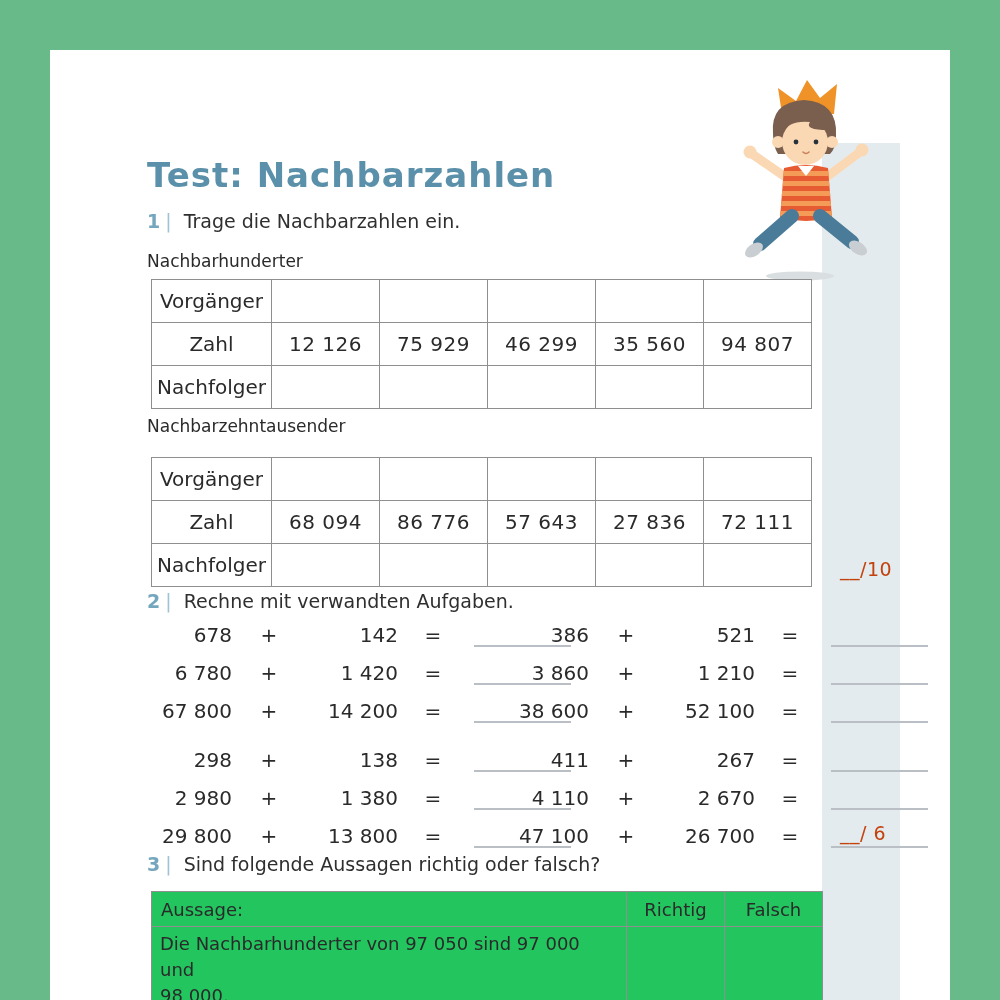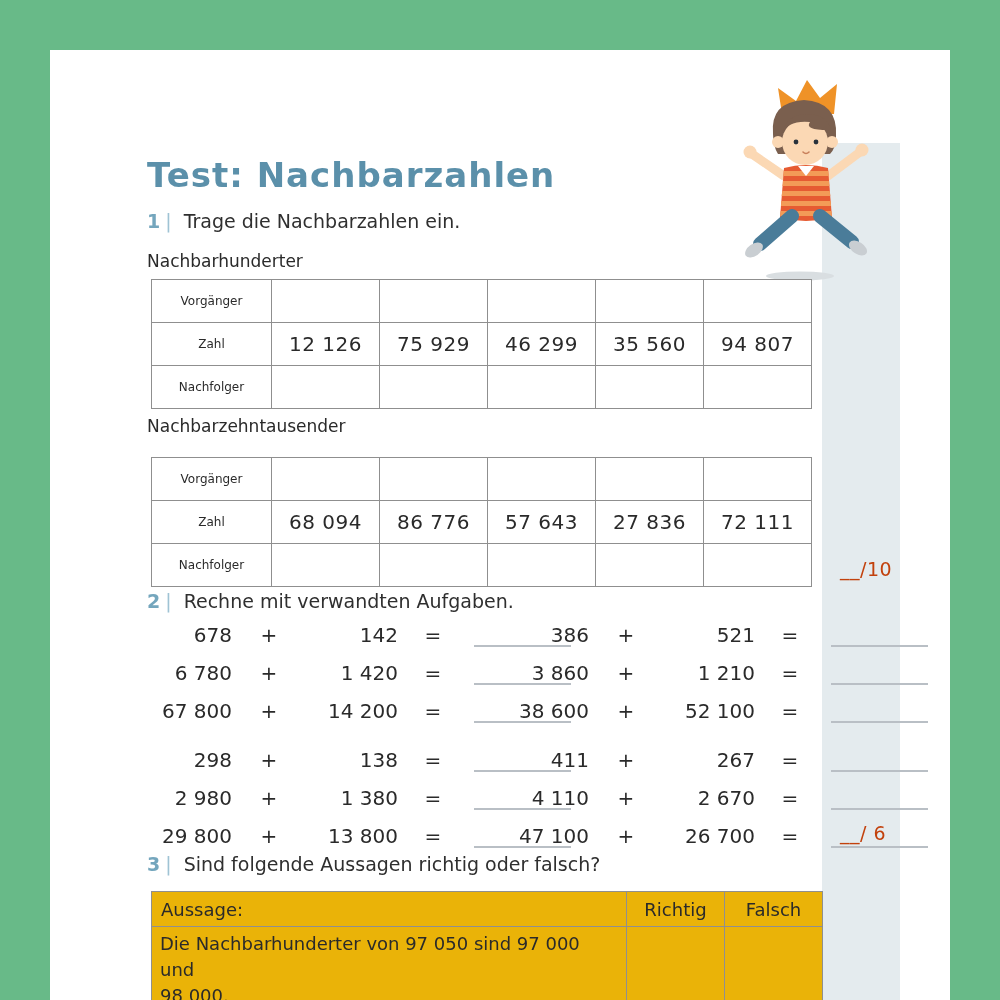--- a/index.html
+++ b/index.html
@@ -9,32 +9,32 @@
   .sidebar{position:absolute;left:772px;top:93px;width:78px;height:857px;background:#e4ebee;z-index:1;}
   .boy{position:absolute;left:690px;top:22px;width:135px;height:210px;z-index:2;}
   .content{position:absolute;left:4px;top:0;width:900px;height:950px;z-index:3;}
   .title{position:absolute;left:93px;top:105px;font-size:34px;font-weight:bold;color:#5b90aa;letter-spacing:1px;}
   .taskline{position:absolute;font-size:19px;color:#2f2f2f;white-space:nowrap;}
   .tasknum{color:#74a6bd;font-weight:bold;margin-right:5px;}
   .taskbar{color:#9fc3d4;margin-right:12px;font-weight:normal;}
   .caption{position:absolute;font-size:17px;color:#2a2a2a;}
   table.nb{position:absolute;border-collapse:collapse;table-layout:fixed;}
   table.nb td{border:1px solid #8f8f8f;height:40px;text-align:center;vertical-align:middle;color:#2a2a2a;background:#fff;}
-  td.rowlabel{font-size:12px;width:117px;}
+  td.rowlabel{font-size:20px;width:117px;}
   td.numcell{font-size:20px;width:105px;letter-spacing:0.5px;}
   .eqblock{position:absolute;}
   .eq{display:flex;align-items:flex-end;height:26px;margin-bottom:12px;font-size:20px;color:#2a2a2a;white-space:pre;gap:25px;}
   .eq .a{width:85px;text-align:right;}
   .eq .plus{width:24px;text-align:center;}
   .eq .b{width:92px;text-align:right;}
   .eq .equals{width:20px;text-align:center;}
   .eq .blank{width:97px;border-bottom:2px solid #b9bfc5;height:22px;margin-left:6px;}
   .score{position:absolute;font-size:19px;color:#c2410c;z-index:4;letter-spacing:0.5px;}
   table.st{position:absolute;border-collapse:collapse;table-layout:fixed;background:#fff;}
-  table.st td{border:1px solid #8f8f8f;color:#2a2a2a;vertical-align:middle;background:#eab308;}
+  table.st td{border:1px solid #8f8f8f;color:#2a2a2a;vertical-align:middle;background:#22c55e;}
   td.st-head{font-size:18px;height:32px;text-align:left;padding-left:9px;}
   td.st-col{font-size:18px;height:32px;text-align:center;width:95px;}
   td.st-text{font-size:18px;height:60px;text-align:left;padding:4px 8px;line-height:26px;white-space:pre-line;width:458px;}
   td.st-answer{width:95px;}
 </style>
 </head>
 <body>
 
 <div class="screen">
   <div class="page">

